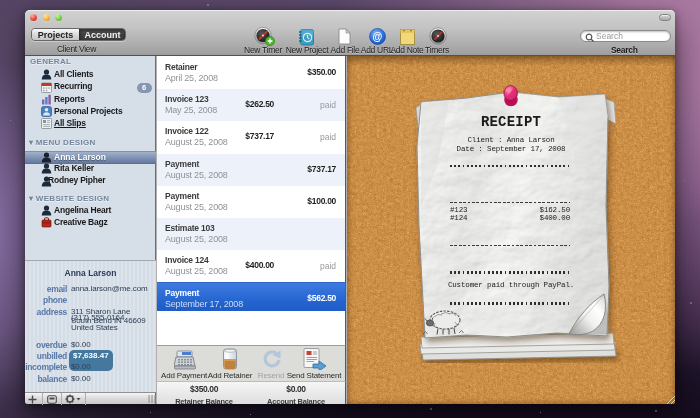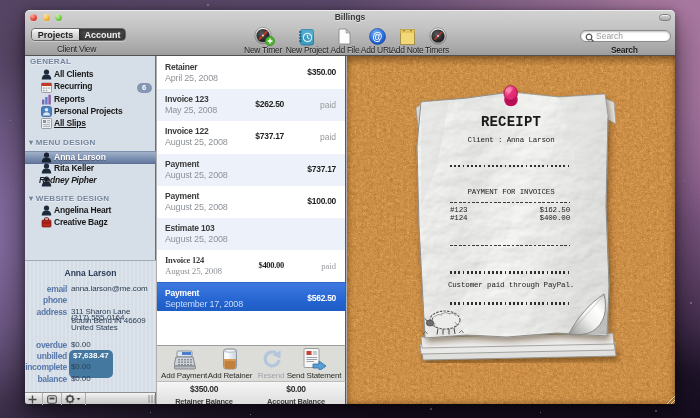--- a/index.html
+++ b/index.html
@@ -67,37 +67,37 @@
     background:#8496b4; color:#fff; font-size:7.5px; font-weight:bold; text-align:center; line-height:9.5px; }
 
   
   #info { position:absolute; left:0; top:204px; width:131px; height:132px;
     background:repeating-linear-gradient(90deg, #dde3eb 0, #dde3eb 2px, #d4dce6 2px, #d4dce6 4px);
     border-top:1px solid #a3a9b2; }
   #info .name { position:absolute; top:7px; width:131px; text-align:center;
     font-size:8.5px; font-weight:bold; color:#2a3c58; }
   .ilbl { position:absolute; left:0; font-size:8.5px; font-weight:bold; letter-spacing:-0.3px; color:#5878a8; text-align:right; width:42px; white-space:nowrap;}
   .ival { position:absolute; left:46px; font-size:8px; letter-spacing:-0.1px; color:#2e4056; white-space:nowrap; }
-  #ubadge { position:absolute; left:44px; top:88.5px; height:28px; padding:0 4px; border-radius:5px;
+  #ubadge { position:absolute; left:44px; top:88.5px; height:21px; padding:0 4px; border-radius:5px;
     background:#44789f; color:#fff; font-size:8px; font-weight:bold; line-height:11px; }
 
   
   #sbbar { position:absolute; left:0; top:382px; width:131px; height:12px;
     background:linear-gradient(#f4f4f4,#d9d9d9 55%,#c9c9c9); border-top:1px solid #8f8f8f;
     border-right:1px solid #6f6f6f; border-radius:0 0 0 3px; }
   #sbbar .vd { position:absolute; top:0; width:1px; height:12px; background:#adadad; }
 
   
   #list { position:absolute; left:132px; top:46px; width:189px; height:348px; background:#fff; border-right:1px solid #5a5a5a;}
   .row { position:absolute; left:0; width:188px; }
   .rowb { background:#edf2fa; }
   .rtitle { position:absolute; left:8px; top:5px; font-size:8.5px; letter-spacing:-0.2px; font-weight:bold; color:#3a3a3a; }
   .rdate { position:absolute; left:8px; top:15.5px; font-size:9px; letter-spacing:-0.2px; color:#8e9399; }
   .ramt { position:absolute; right:9px; top:10px; font-size:8.5px; letter-spacing:-0.3px; font-weight:bold; color:#1f1f1f; }
-  .ramtm { position:absolute; right:61px; top:10px; font-size:8.5px; letter-spacing:-0.3px; font-weight:bold; color:#1f1f1f; }
+  .ramtm { position:absolute; right:71px; top:10px; font-size:8.5px; letter-spacing:-0.3px; font-weight:bold; color:#1f1f1f; }
   .rpaid { position:absolute; right:9px; top:10.5px; font-size:8.5px; color:#97999c; }
   #rowsel { position:absolute; left:0; top:226px; width:188px; height:29px;
     background:linear-gradient(#3e7ae0,#2363cf 70%,#1f5cc4); border-top:1px solid #2f66c8; }
   #rowsel .rtitle { color:#fff; }
   #rowsel .rdate { color:#cadcf6; }
   #rowsel .ramt { color:#fff; }
 
   
   #btnbar { position:absolute; left:132px; top:334.5px; width:189px; height:36.5px;
     background:#dcdcd9; border-top:1px solid #9c9c9c; border-right:1px solid #5a5a5a; }
@@ -138,21 +138,20 @@
 <div class="star" style="left:655px; top:410px; width:2px; height:2px; opacity:.6"></div>
 <div class="star" style="left:690px; top:302px; width:2px; height:2px; opacity:.5"></div>
 <div class="star" style="left:684px; top:180px; width:1px; height:1px; opacity:.6"></div>
 <div class="star" style="left:10px; top:120px; width:1px; height:1px; opacity:.5"></div>
 <div class="star" style="left:207px; top:4px; width:2px; height:2px; opacity:.5"></div>
 <div id="win">
   <div id="toolbar">
     <div class="tl" style="left:5px;  background:radial-gradient(circle at 35% 30%, #f8a9a0, #e33d30 60%, #9c1c12);"></div>
     <div class="tl" style="left:17.5px; background:radial-gradient(circle at 35% 30%, #fbe3a2, #f0b030 60%, #a8750e);"></div>
     <div class="tl" style="left:30px; background:radial-gradient(circle at 35% 30%, #c5f0a0, #6fc93f 60%, #3d8a14);"></div>
-    <div id="title">Billings</div>
     <div id="lozenge"></div>
     <div id="seg">
         <div class="s1">Projects</div>
         <div class="s2">Account</div>
       </div>
     <div class="tlabel" style="left:32px; top:33.5px;">Client View</div>
 
     <svg class="ticon" style="left:229px; top:16px;" width="22" height="20">
       <defs>
         <radialGradient id="tmg" cx="0.4" cy="0.35" r="0.8">
@@ -293,21 +292,21 @@
         </svg>
         <div class="t">Anna Larson</div>
       </div>
     <svg class="sic" style="left:16px; top:107px;">
         <use href="#person"></use>
       </svg>
     <div class="sitem" style="left:29px; top:106.5px;">Rita Keller</div>
     <svg class="sic" style="left:16px; top:119.5px;">
         <use href="#person"></use>
       </svg>
-    <div class="sitem" style="left:14px; top:119px;font-style:italic;">Rodney Pipher</div>
+    <div class="sitem" style="left:23px; top:119px;">Rodney Pipher</div>
     <div class="shead" style="left:4px; top:137.5px;">▾ WEBSITE DESIGN</div>
     <svg class="sic" style="left:16px; top:149px;">
         <use href="#person"></use>
       </svg>
     <div class="sitem" style="left:29px; top:148.5px;">Angelina Heart</div>
     <svg class="sic" style="left:16px; top:161px;" viewBox="0 0 11 11">
       <rect x="1" y="3" width="9" height="7" rx="1" fill="#b5281e" stroke="#7a140e" stroke-width="0.7"></rect>
       <path d="M3.5,3 v-1.2 a1 1 0 0 1 1,-1 h2 a1 1 0 0 1 1,1 v1.2" fill="none" stroke="#7a140e" stroke-width="1"></path>
       <rect x="1" y="5.2" width="9" height="1.2" fill="#8f1a12"></rect>
     </svg>
@@ -358,21 +357,21 @@
     </div>
     <div class="row" style="top:130px; height:32px;">
       <div class="rtitle">Payment</div>
         <div class="rdate">August 25, 2008</div>
       <div class="ramt">$100.00</div>
     </div>
     <div class="row rowb" style="top:162px; height:32px;">
       <div class="rtitle">Estimate 103</div>
         <div class="rdate">August 25, 2008</div>
     </div>
-    <div class="row" style="top:194px; height:44px;font-family:Liberation Serif, serif;">
+    <div class="row" style="top:194px; height:44px;">
       <div class="rtitle">Invoice 124</div>
         <div class="rdate">August 25, 2008</div>
       <div class="ramtm">$400.00</div>
         <div class="rpaid">paid</div>
     </div>
     <div id="rowsel">
       <div class="rtitle">Payment</div>
         <div class="rdate">September 17, 2008</div>
       <div class="ramt">$562.50</div>
     </div>
@@ -540,22 +539,22 @@
       <polygon points="60,251 120,249 100,207 70,217" fill="#e6e6e4" opacity="0.4"></polygon>
       <polygon points="104,8 152,13 128,52 104,28" fill="#f4f4f2" opacity="0.35"></polygon>
 
       <polygon points="160,251 198,210 203,250" fill="#9a9a98" opacity="0.45"></polygon>
       <path d="M 162,250 C 170,234 182,220 197,210 C 201,226 197,240 186,247 C 179,251 168,251.5 162,250 Z" fill="url(#curlg)" stroke="#82827e" stroke-width="0.9"></path>
       <path d="M 163,249 L 197,211" stroke="#8d8d89" stroke-width="0.7" opacity="0.6"></path>
     </svg>
 
     <div class="rcpt" style="left:76px; top:79.5px;">Client&nbsp;:&nbsp;Anna&nbsp;Larson</div>
     <div class="rcpt" style="left:76px; top:58px; font-size:14px; font-weight:bold; letter-spacing:0.2px; color:#1a1a1a;">RECEIPT</div>
+    <div class="rcpt" style="left:76px; top:88.5px;">Date&nbsp;:&nbsp;September&nbsp;17,&nbsp;2008</div>
     <div class="starln" style="top:108.5px;"></div>
-    <div class="rcpt" style="left:76px; top:131.5px;">PAYMENT&nbsp;FOR&nbsp;INVOICES</div>
     <div class="dashln" style="top:145.5px;"></div>
     <div class="rcpt rl" style="left:103px; top:149.5px; width:120px;">#123<span style="float:right">$162.50</span></div>
     <div class="rcpt rl" style="left:103px; top:157.5px; width:120px;">#124<span style="float:right">$400.00</span></div>
     <div class="dashln" style="top:189px;"></div>
     <div class="starln" style="top:215px;"></div>
     <div class="rcpt" style="left:76px; top:224.5px;">Customer&nbsp;paid&nbsp;through&nbsp;PayPal.</div>
     <div class="starln" style="top:246px;"></div>
 
     <svg style="position:absolute; left:74px; top:252px;" width="46" height="30">
       <ellipse cx="24" cy="12" rx="15" ry="9" fill="#ececea" stroke="#5a5a5a" stroke-width="1.1" stroke-dasharray="2.5,1.2"></ellipse>

